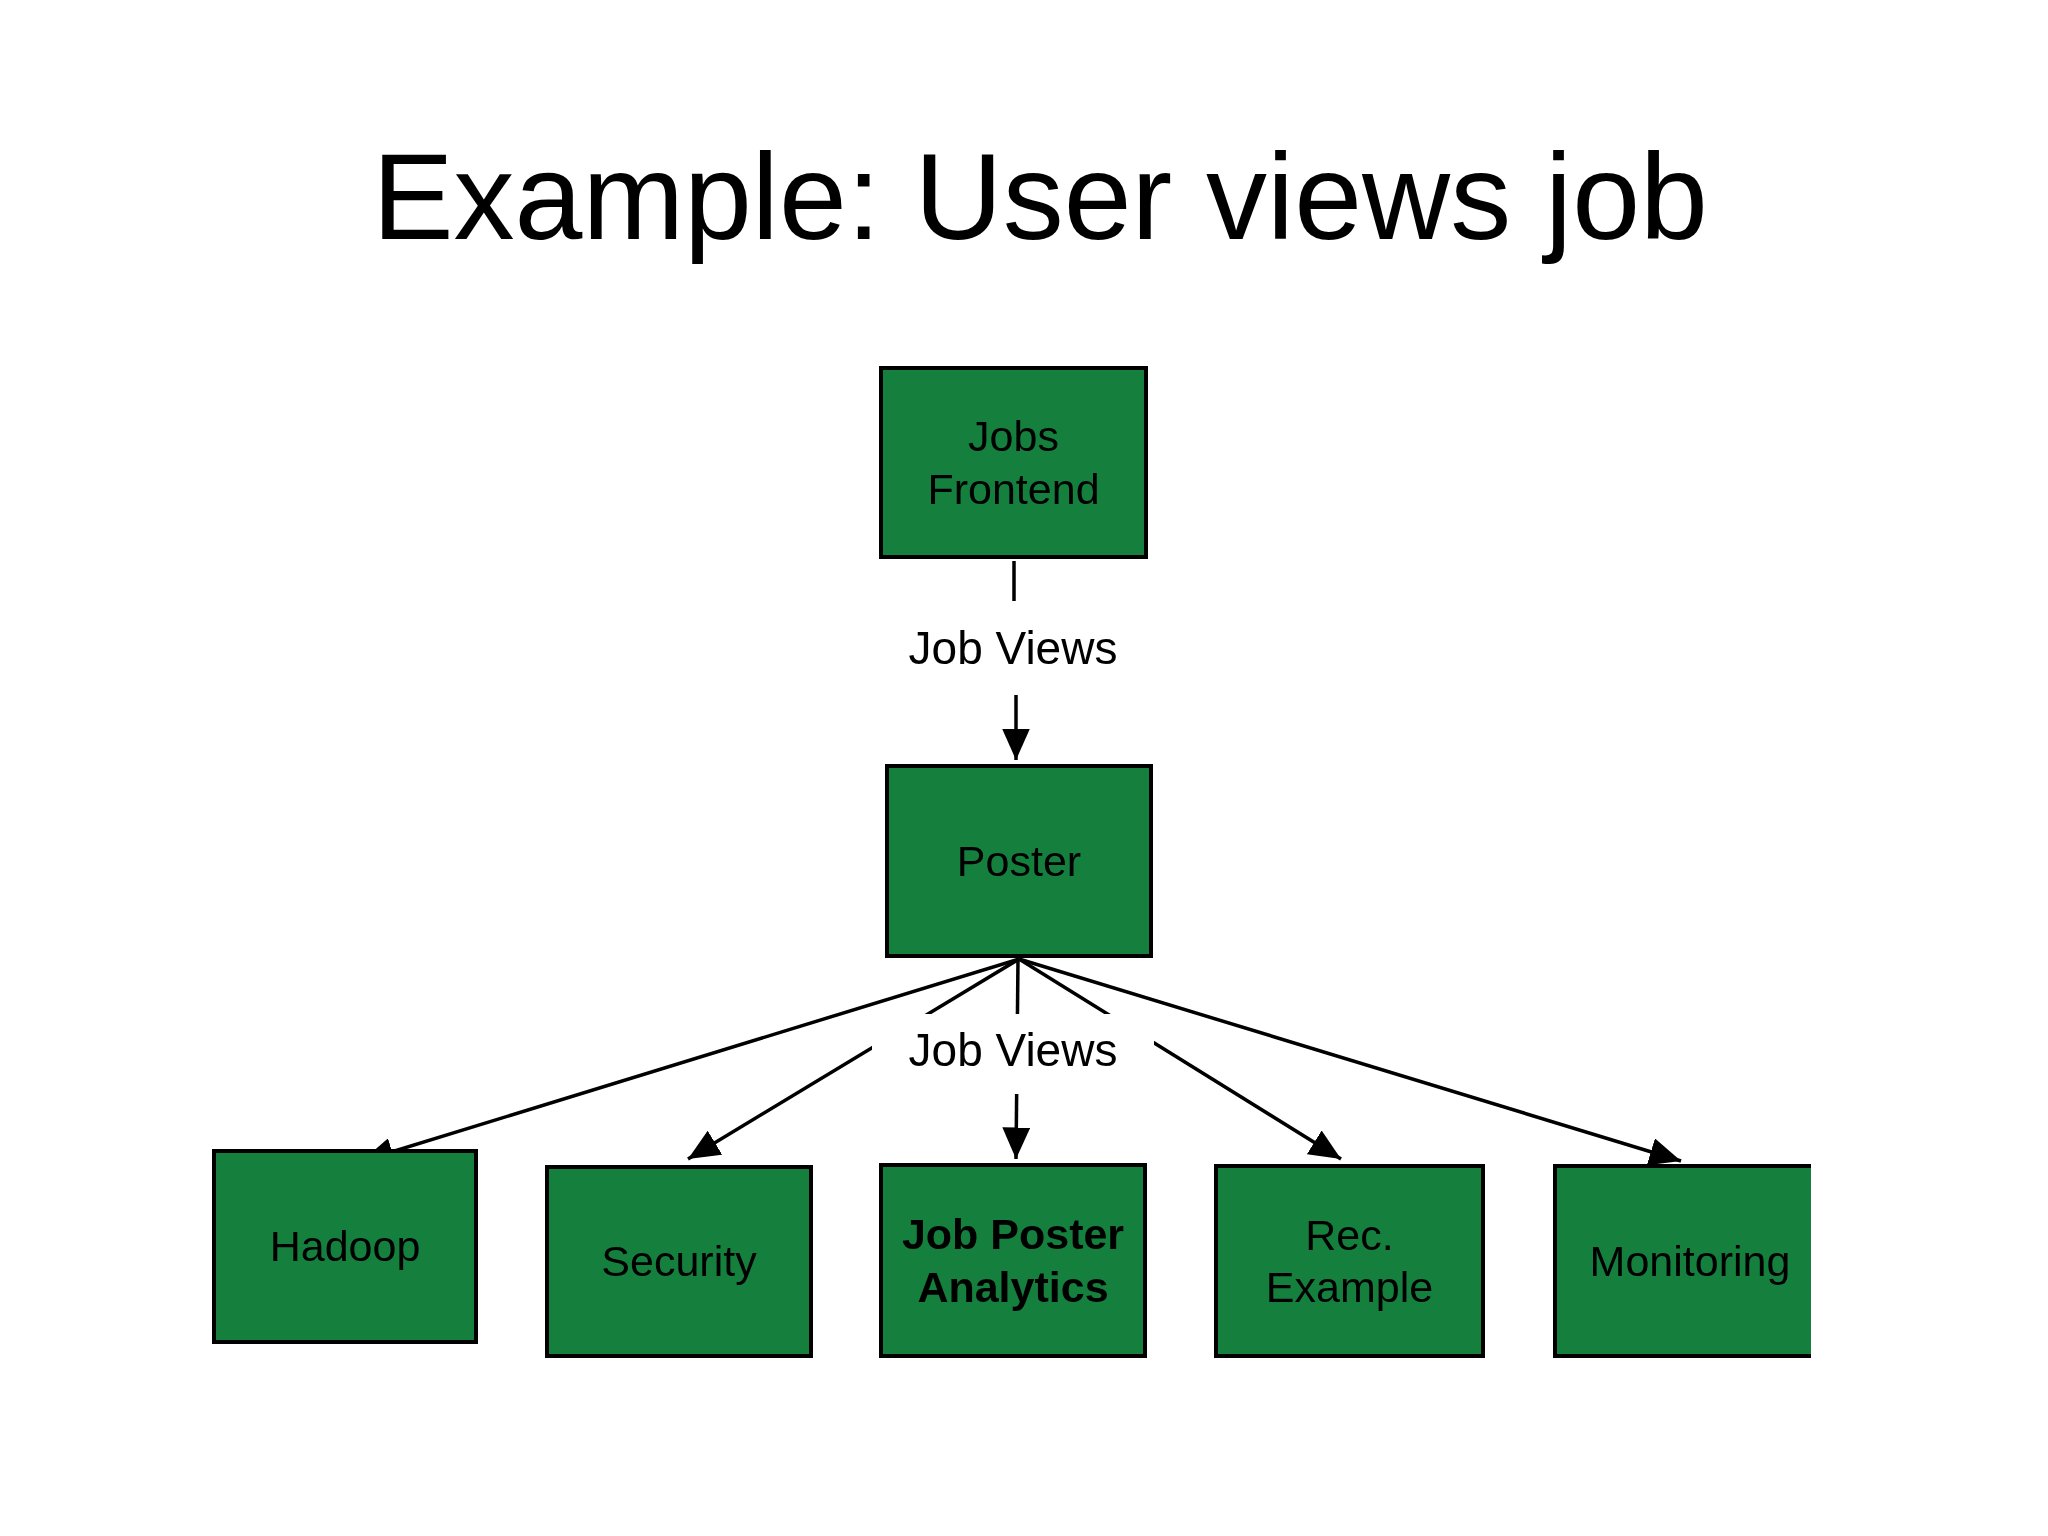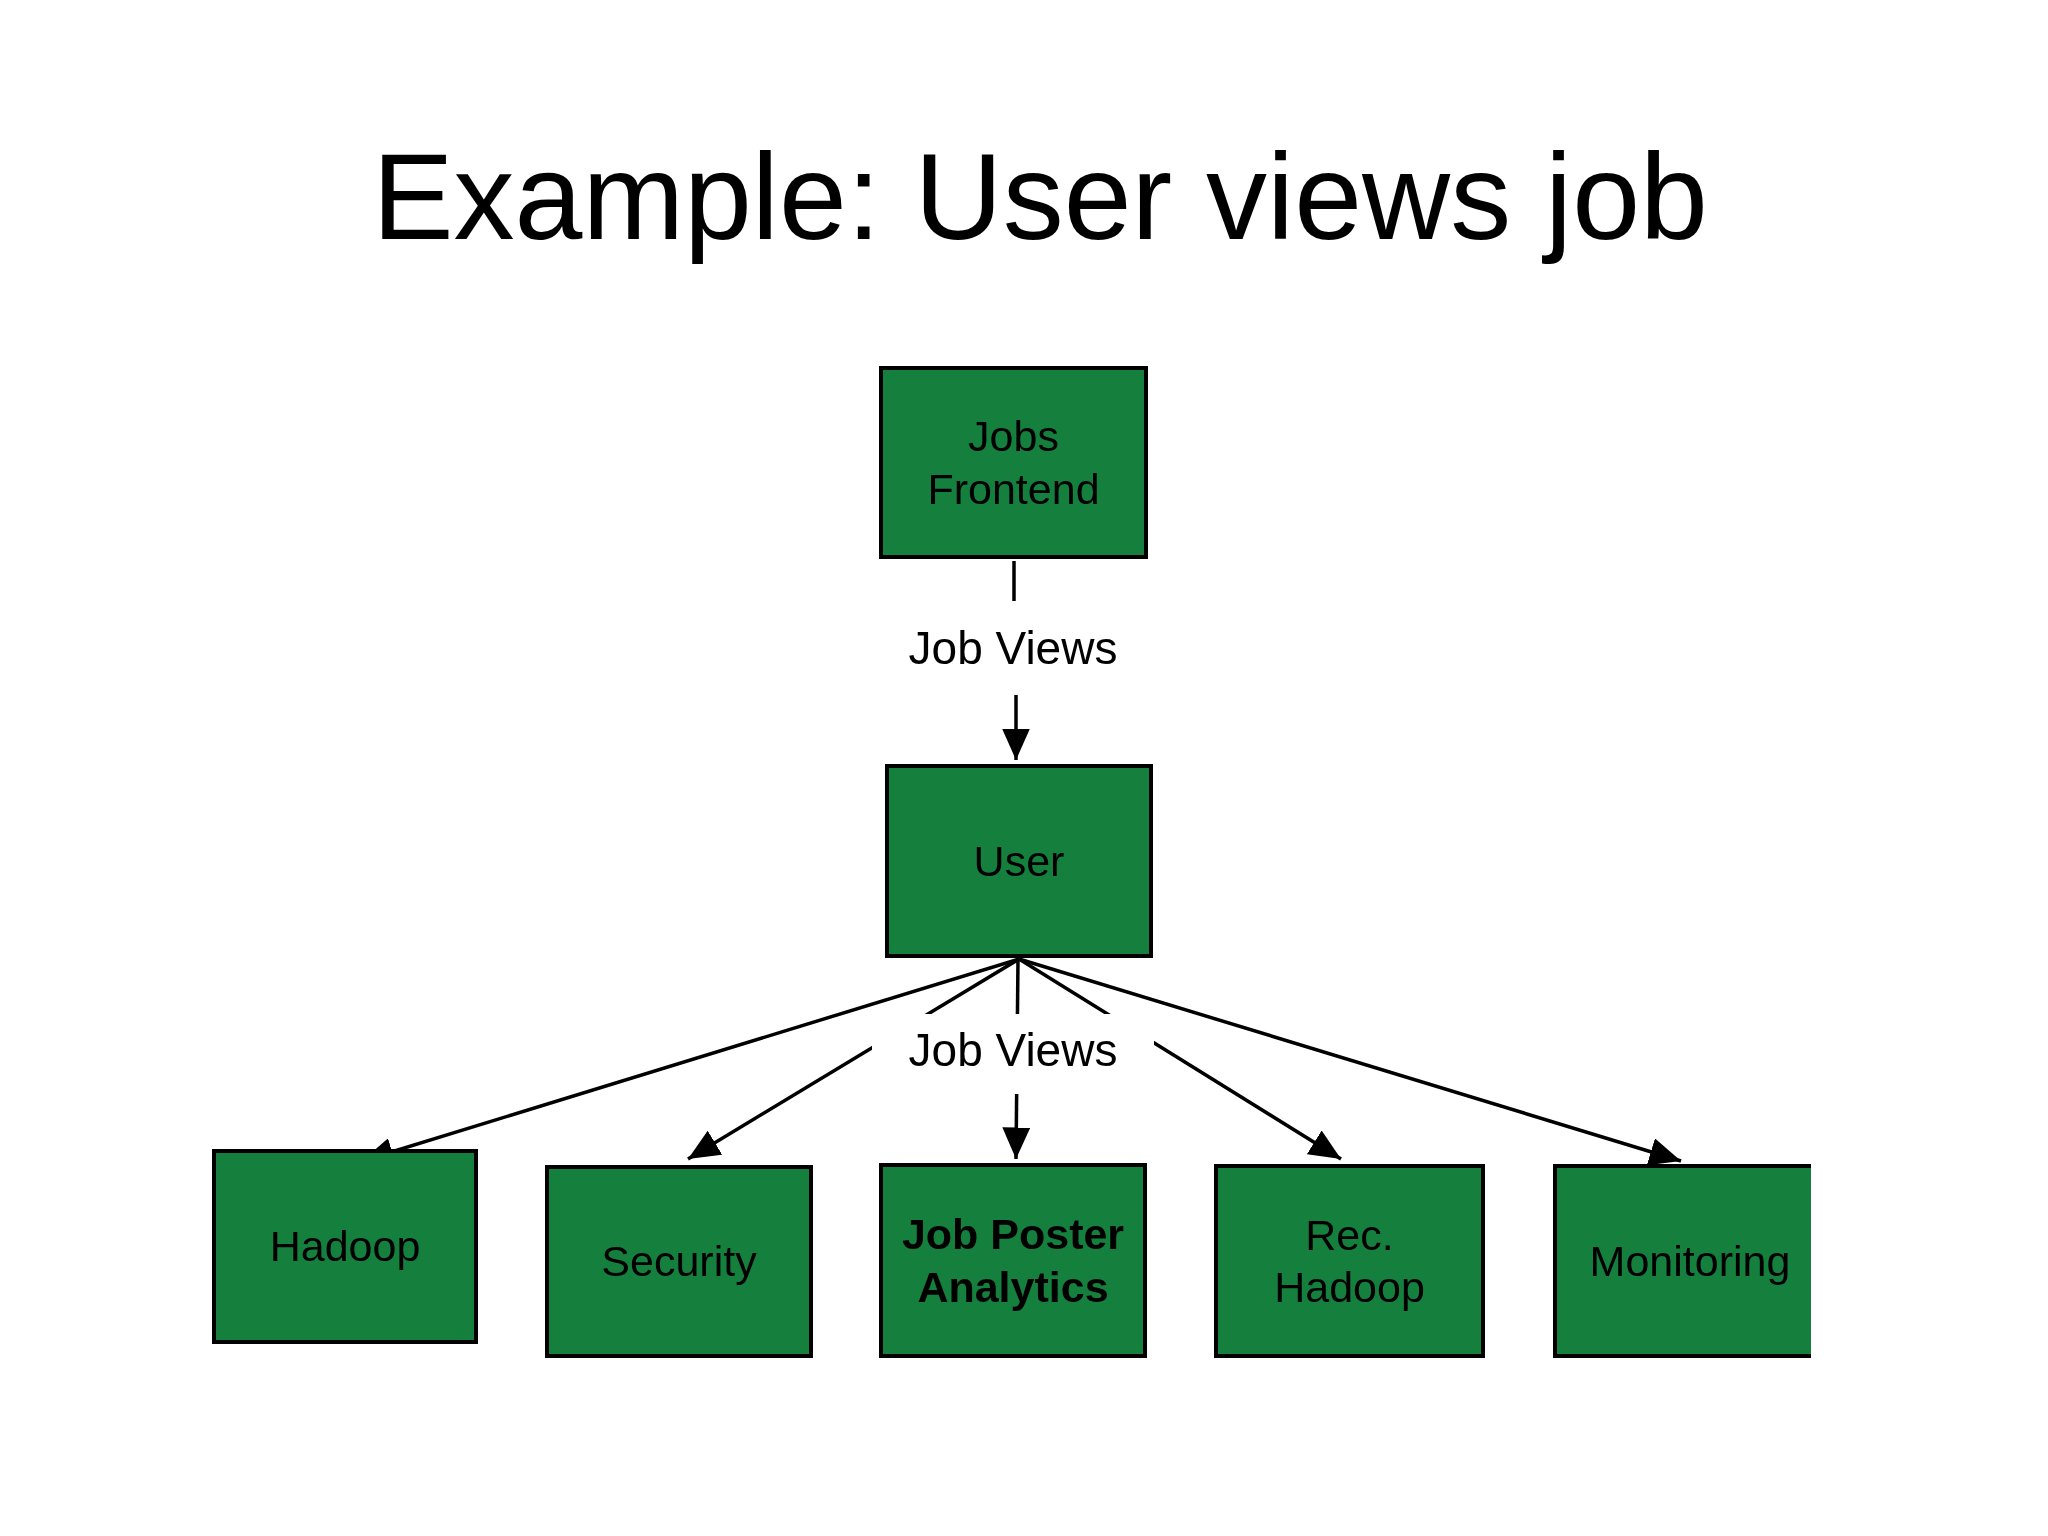--- a/index.html
+++ b/index.html
@@ -100,27 +100,27 @@
     <rect x="872" y="1014" width="282" height="80" fill="#ffffff"></rect>
   </svg>
 
   <div class="edge-label" id="label-job-views-upper">Job Views</div>
 
   <div class="edge-label" id="label-job-views-lower">Job Views</div>
 
   <div class="node" id="node-jobs-frontend">Jobs
 Frontend</div>
 
-  <div class="node" id="node-kafka">User</div>
+  <div class="node" id="node-kafka">Poster</div>
 
   <div class="node" id="node-hadoop">Hadoop</div>
 
   <div class="node" id="node-security">Security</div>
 
   <div class="node" id="node-job-poster-analytics">Job Poster
 Analytics</div>
 
   <div class="node" id="node-rec-engine">Rec.
-Hadoop</div>
+Example</div>
 
   <div class="node" id="node-monitoring">Monitoring</div>
 
 </div>
 
 </body></html>

